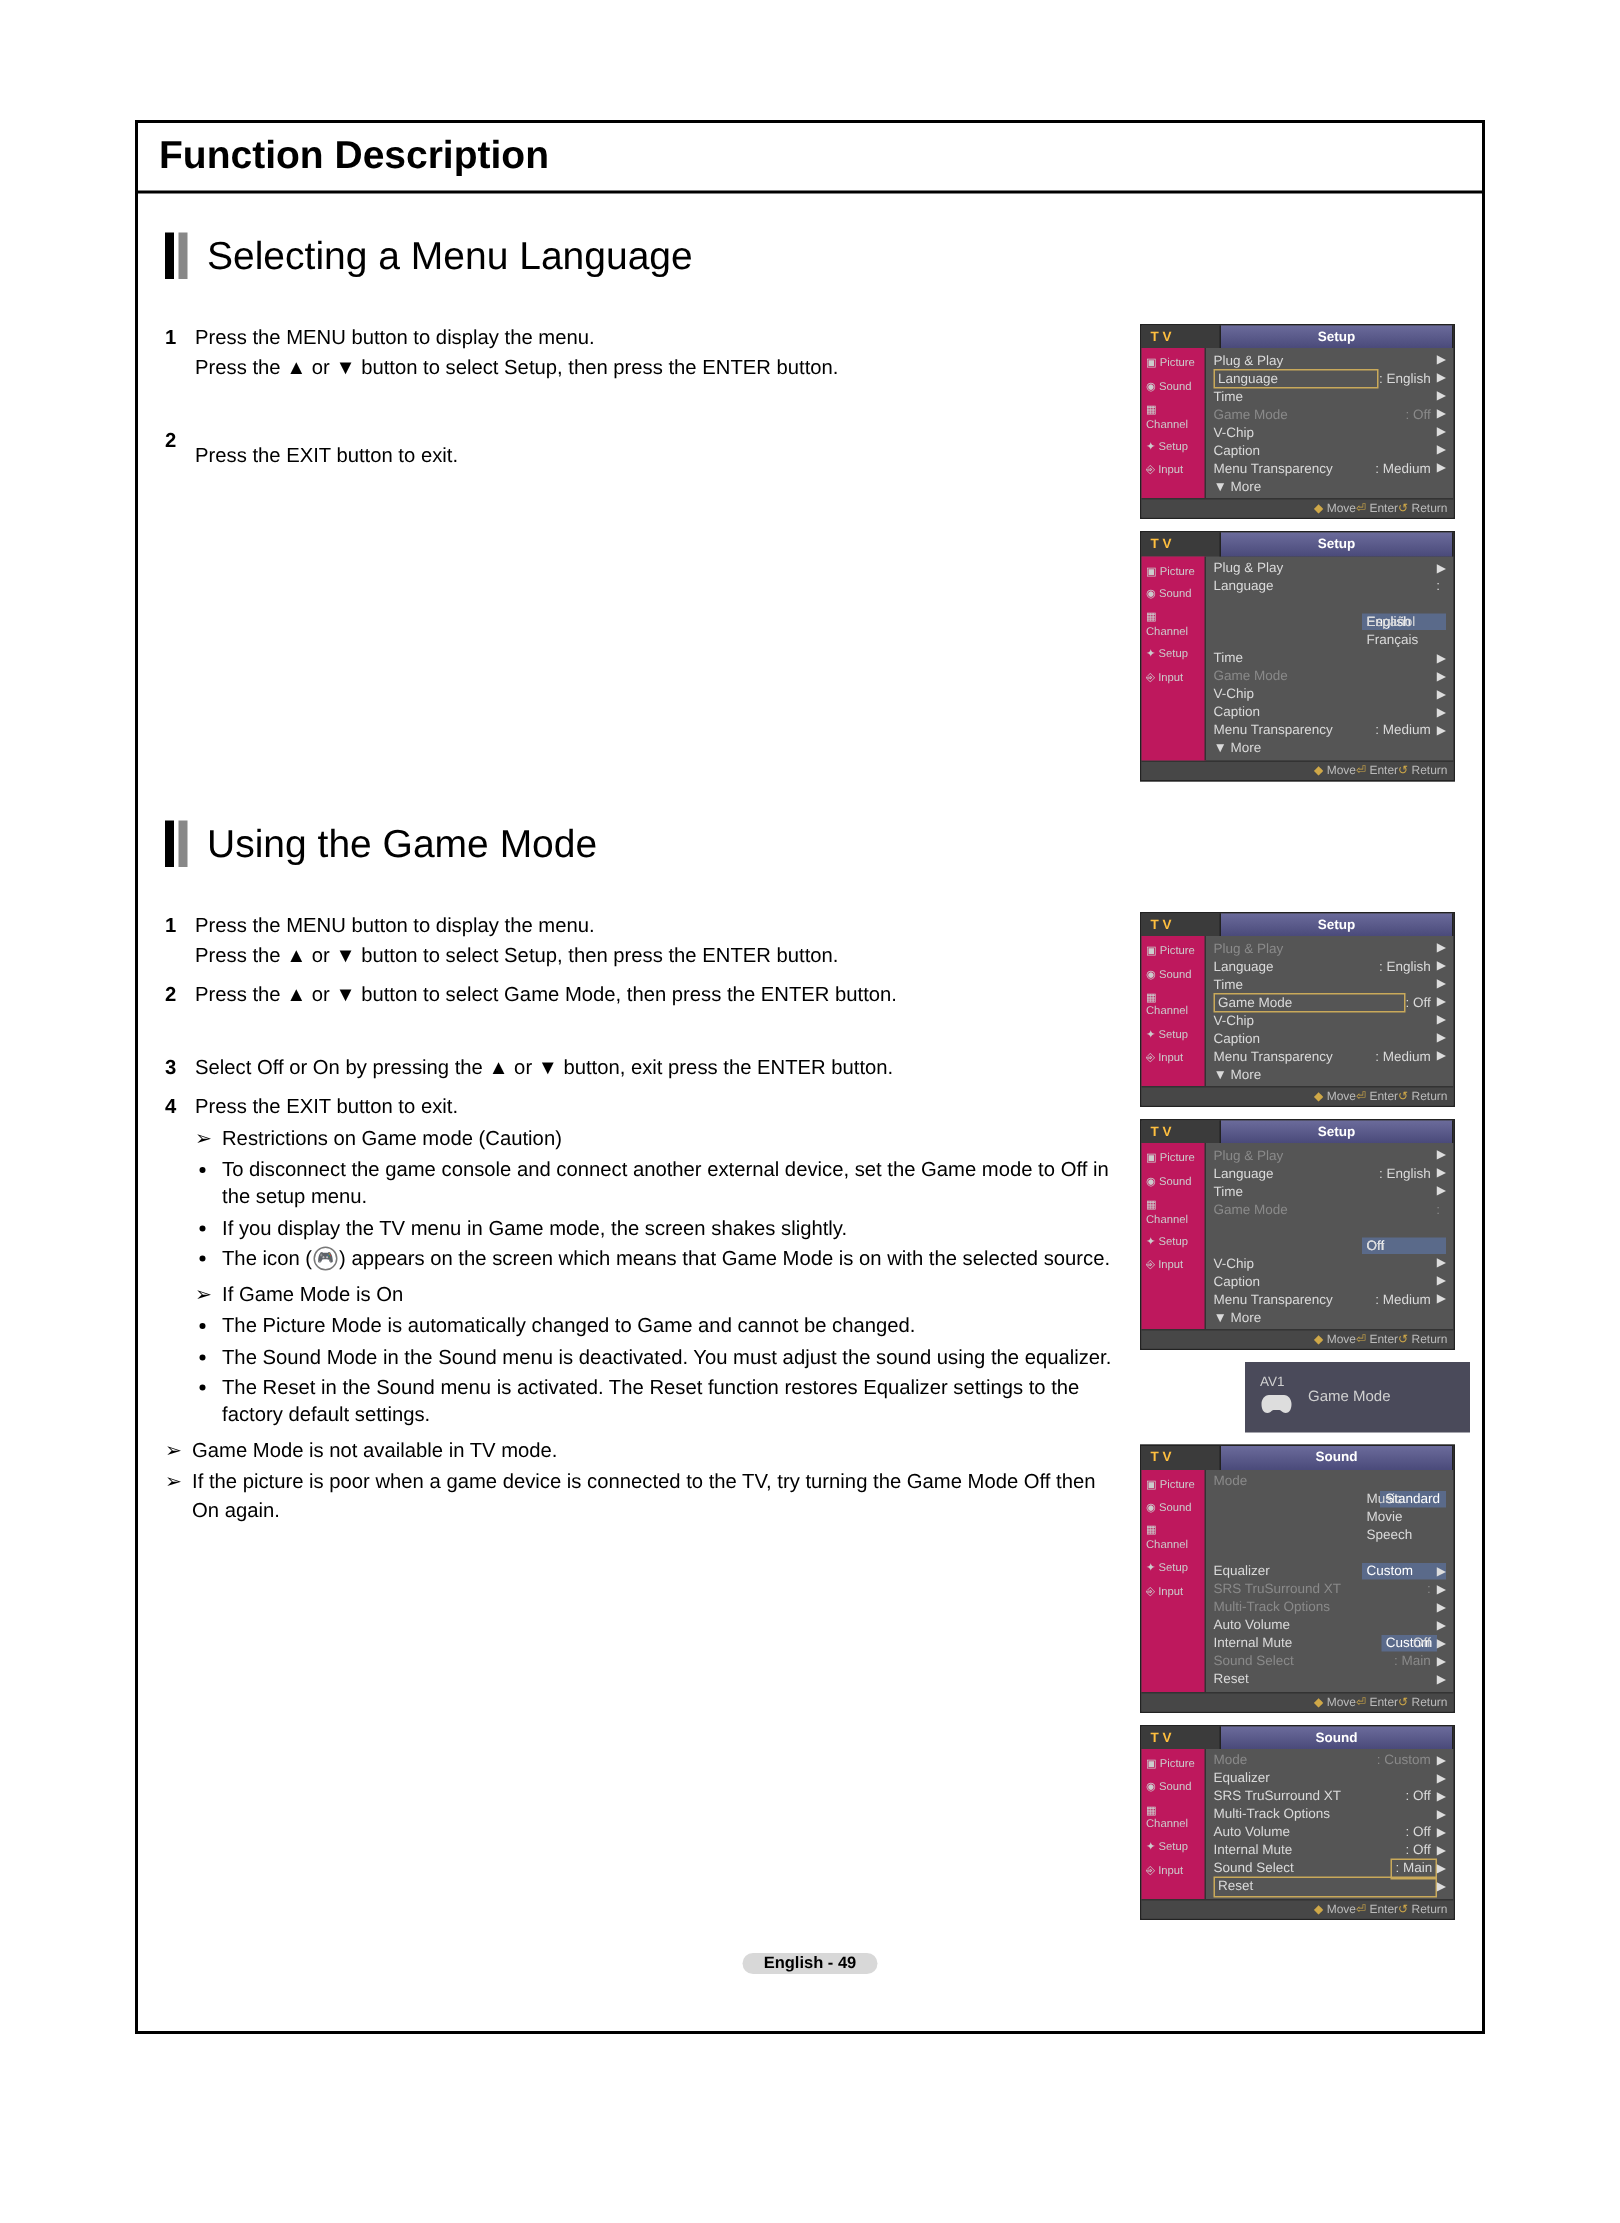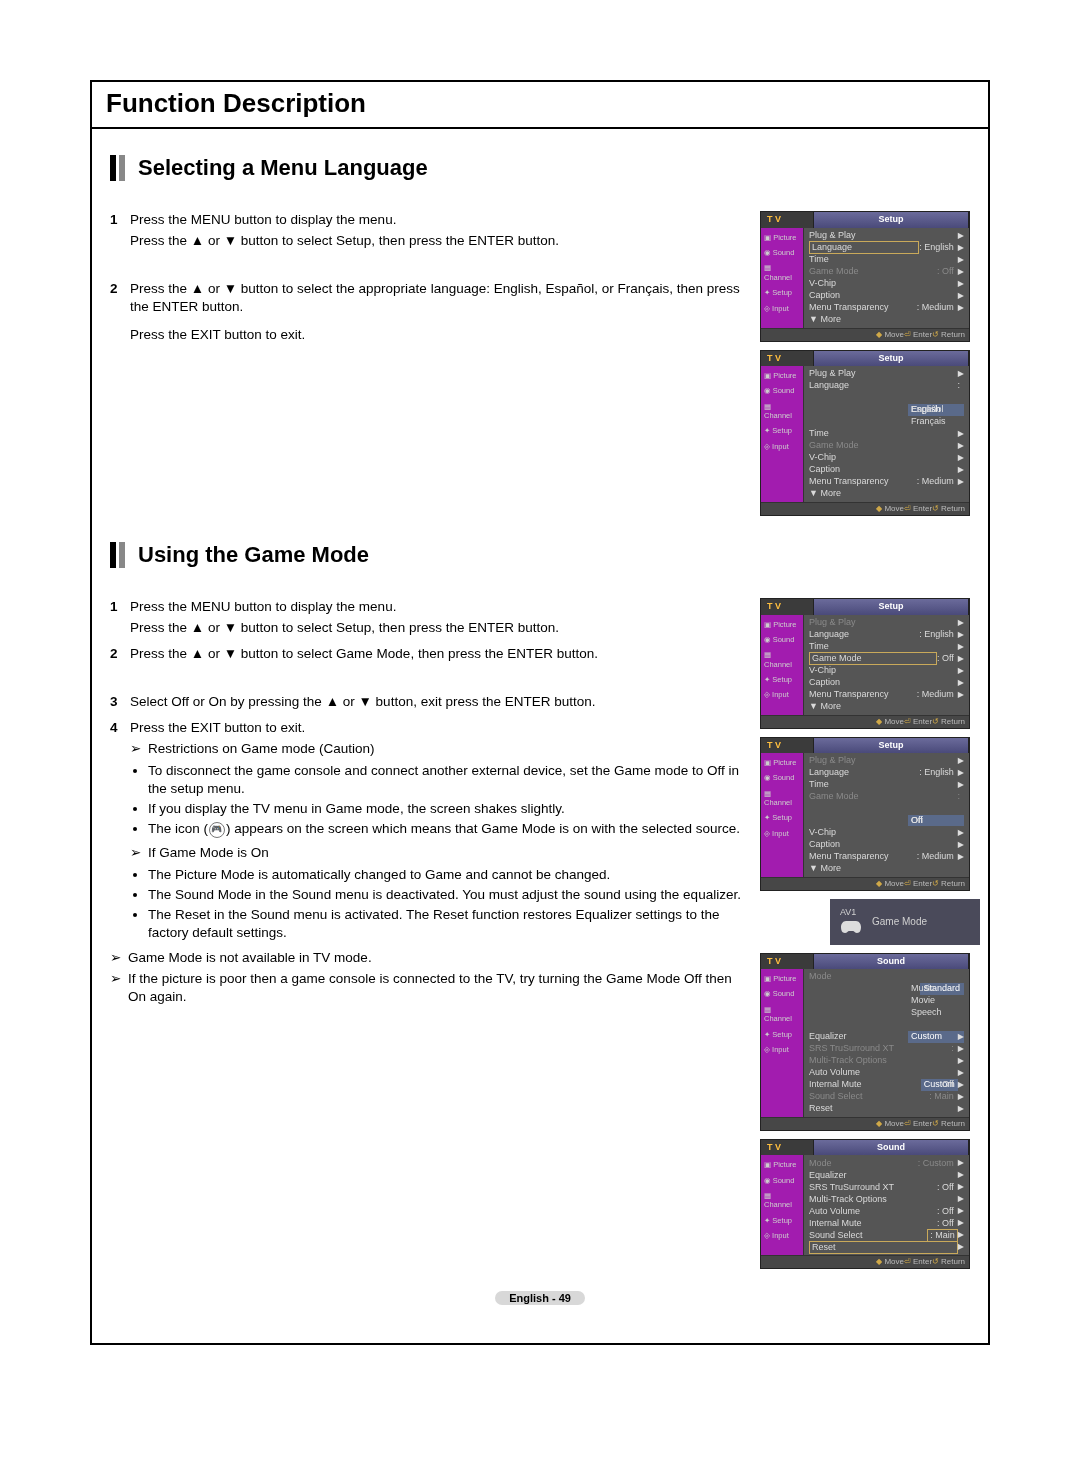--- a/index.html
+++ b/index.html
@@ -39,22 +39,22 @@
     margin-right: 10px;
   }
   .section-heading .bar {
     width: 6px;
     background: #000;
     margin-right: 3px;
   }
   .section-heading .bar.light { background: #888; }
   .section-heading h2 {
     margin: 0;
-    font-size: 22px;
-    font-weight: bold;
+    font-size: 26px;
+    font-weight: normal;
     line-height: 1.2;
   }
   .columns {
     display: flex;
     gap: 18px;
   }
   .left {
     flex: 1 1 auto;
     font-size: 13.5px;
     line-height: 1.35;
@@ -125,21 +125,21 @@
     padding: 2px 0;
     border-left: 1px solid #222;
     border-right: 1px solid #222;
   }
   .osd-body {
     display: flex;
   }
   .osd-side {
     width: 42px;
     flex: 0 0 42px;
-    background: #a21caf;
+    background: #be185d;
     border-right: 1px solid #333;
     padding: 2px 0;
   }
   .osd-side div {
     font-size: 7.5px;
     color: #ccc;
     padding: 3px 3px 3px 3px;
     display: flex;
     align-items: center;
     gap: 2px;
@@ -241,21 +241,20 @@
         <div class="step">
           <div class="num">1</div>
           <div class="body">
             <p><span>Press the </span><span class="bold">MENU</span><span> button to display the menu.</span></p>
             <p><span>Press the ▲ or ▼ button to select </span><span class="bold">Setup</span><span>, then press the </span><span class="bold">ENTER</span><span> button.</span></p>
           </div>
         </div>
         <div class="step" style="margin-bottom:10px;">
           <div class="num">2</div>
           <div class="body">
-            <p><span>Press the ▲ or ▼ button to select the appropriate language: </span><span class="bold">English, Español, or Français</span><span>, then press the </span><span class="bold">ENTER</span><span> button.</span></p>
             <p style="margin-top:10px;"><span>Press the </span><span class="bold">EXIT</span><span> button to exit.</span></p>
           </div>
         </div>
       </div>
       <div class="right">
         <div class="osd" id="osd1">
             <div class="osd-header">
               <div class="tv">T V</div>
               <div class="tab">Setup</div>
             </div>
@@ -430,21 +429,21 @@
               <li>The Sound Mode in the Sound menu is deactivated. You must adjust the sound using the equalizer.</li>
               <li>The Reset in the Sound menu is activated. The Reset function restores Equalizer settings to the factory default settings.</li>
             </ul>
 
             <div class="pointer-line" style="margin-left:-20px;">
               <span class="arrow">➢</span>
               <span>Game Mode is not available in TV mode.</span>
             </div>
             <div class="pointer-line" style="margin-left:-20px;">
               <span class="arrow">➢</span>
-              <span>If the picture is poor then a game console is connected to the TV, try turning the Game Mode Off then On again.</span>
+              <span>If the picture is poor when a game device is connected to the TV, try turning the Game Mode Off then On again.</span>
             </div>
           </div>
         </div>
       </div>
 
       <div class="right">
         <div class="osd" id="osd3">
             <div class="osd-header">
               <div class="tv">T V</div>
               <div class="tab">Setup</div>

